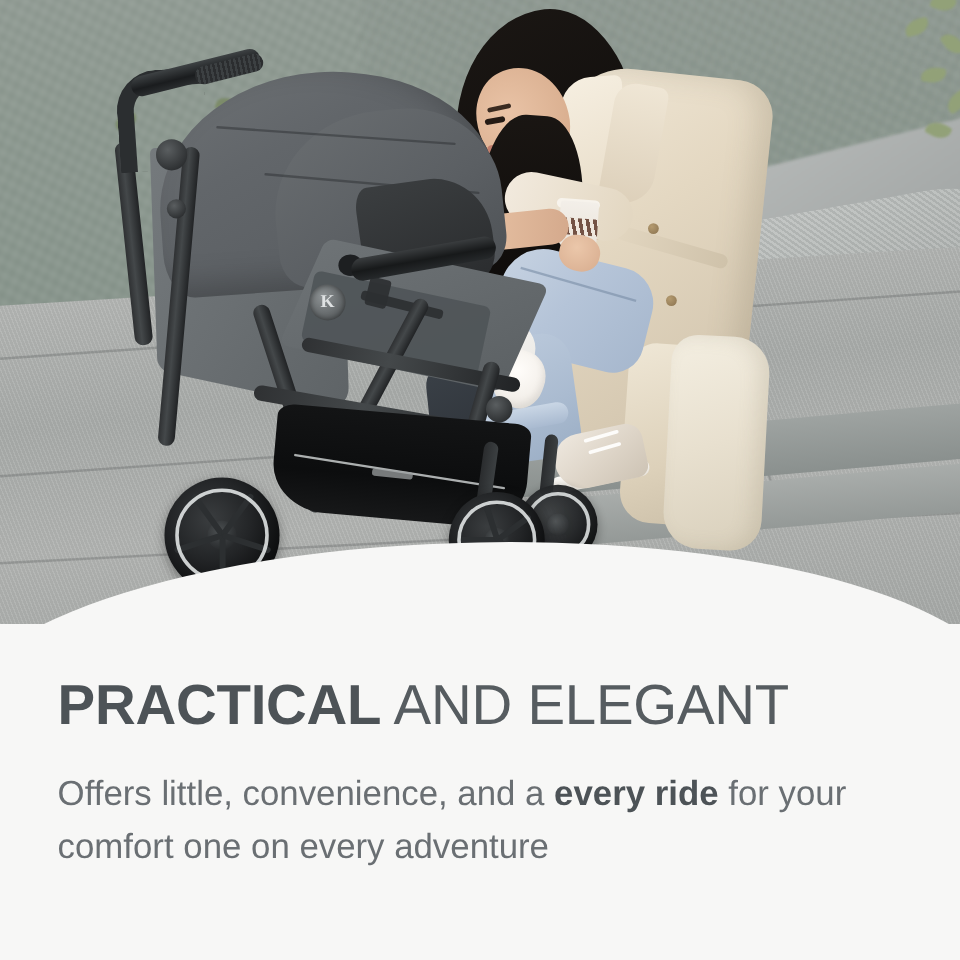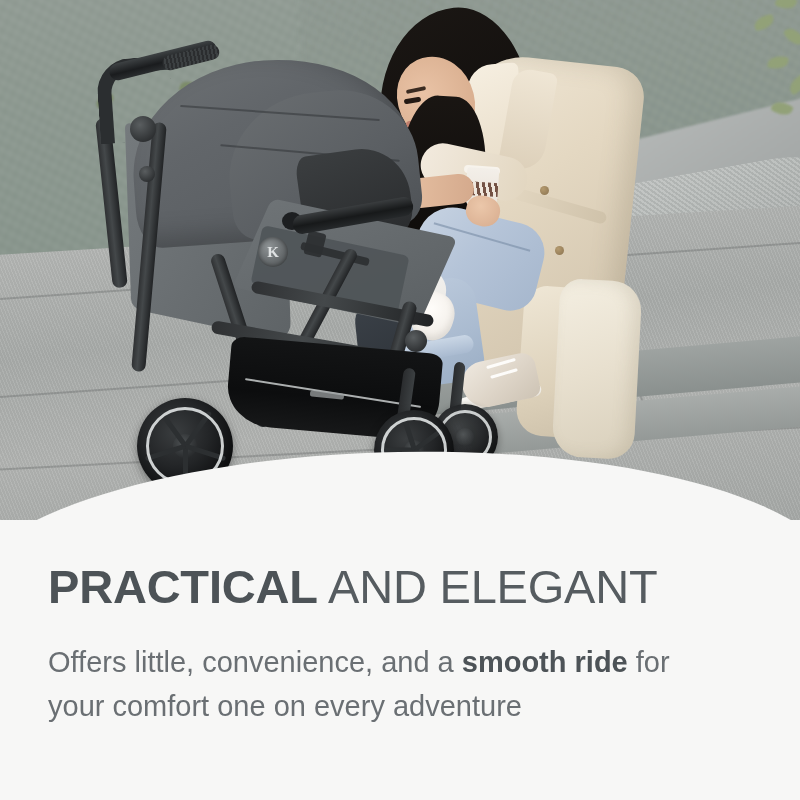--- a/index.html
+++ b/index.html
@@ -905,16 +905,16 @@
     </div>
 
     <div class="curve-cut"></div>
   </div>
 
   <div class="below-fill"></div>
 
   <div class="text-block">
     <h1 class="headline"><span class="strong">PRACTICAL</span><span> AND ELEGANT</span></h1>
 
-    <p class="subhead"><span>Offers little, convenience, and a </span><span class="strong">smooth ride</span><span> for your comfort one on every adventure</span></p>
+    <p class="subhead"><span>Offers little, convenience, and a </span><span class="strong">every ride</span><span> for your comfort one on every adventure</span></p>
   </div>
 
 </div>
 
 </body></html>

